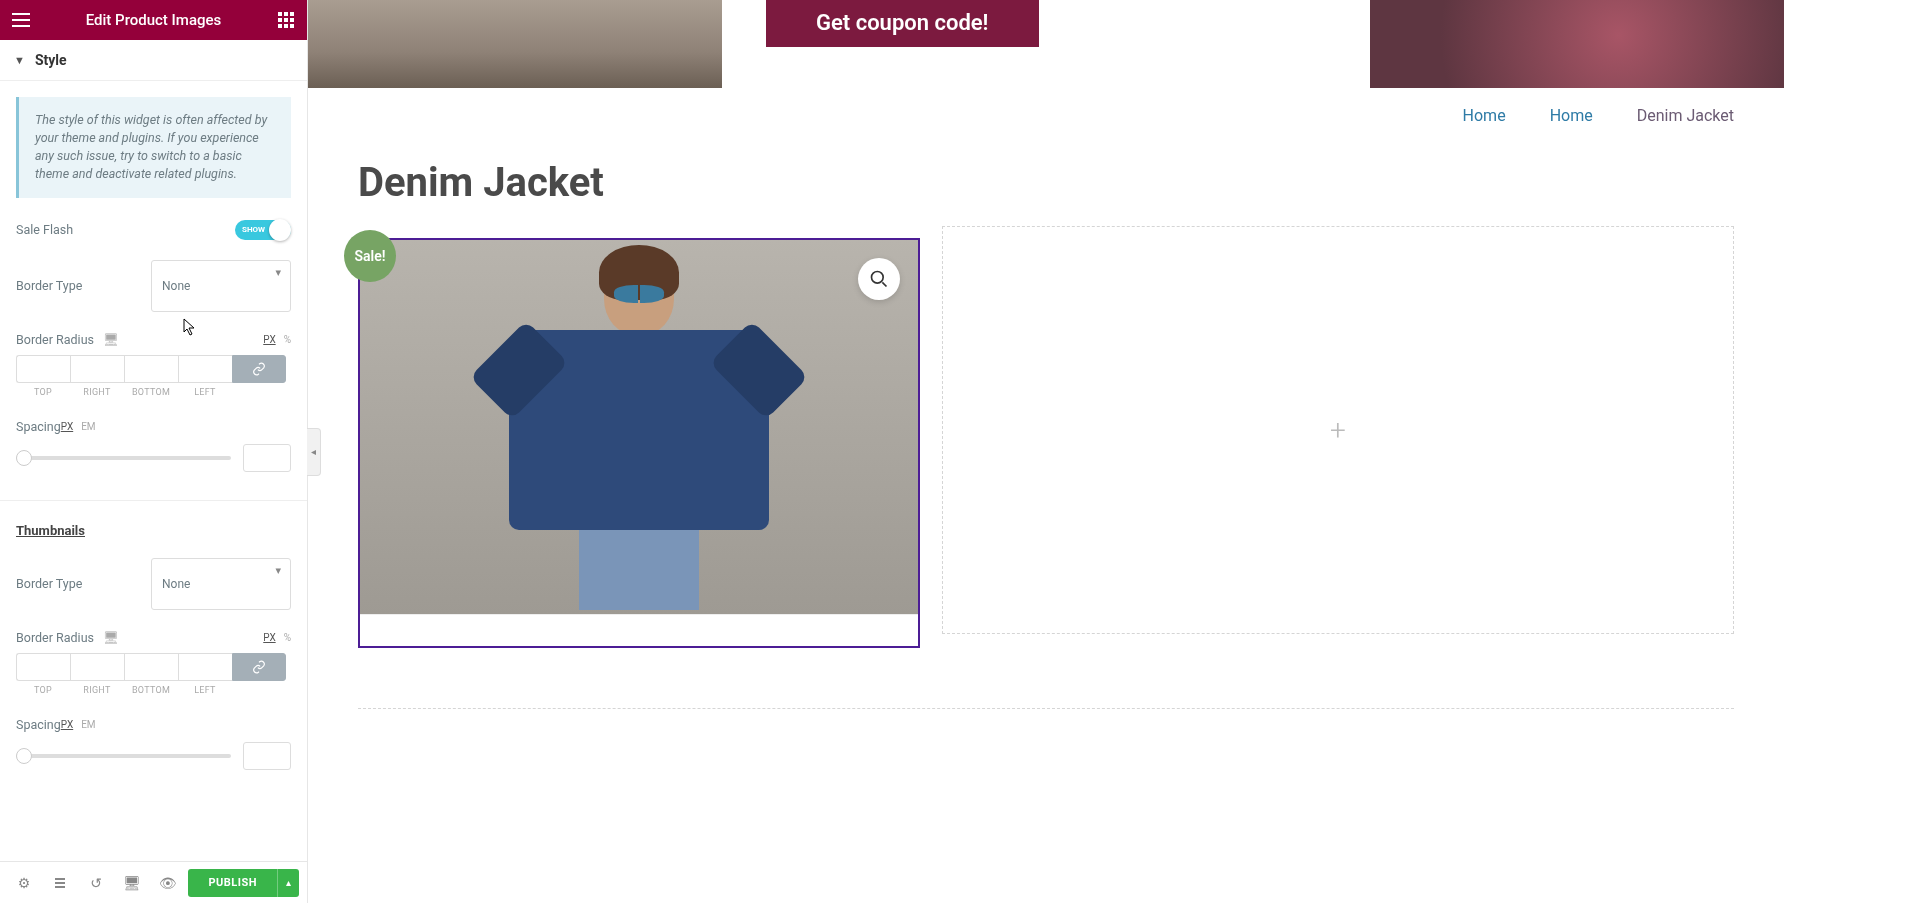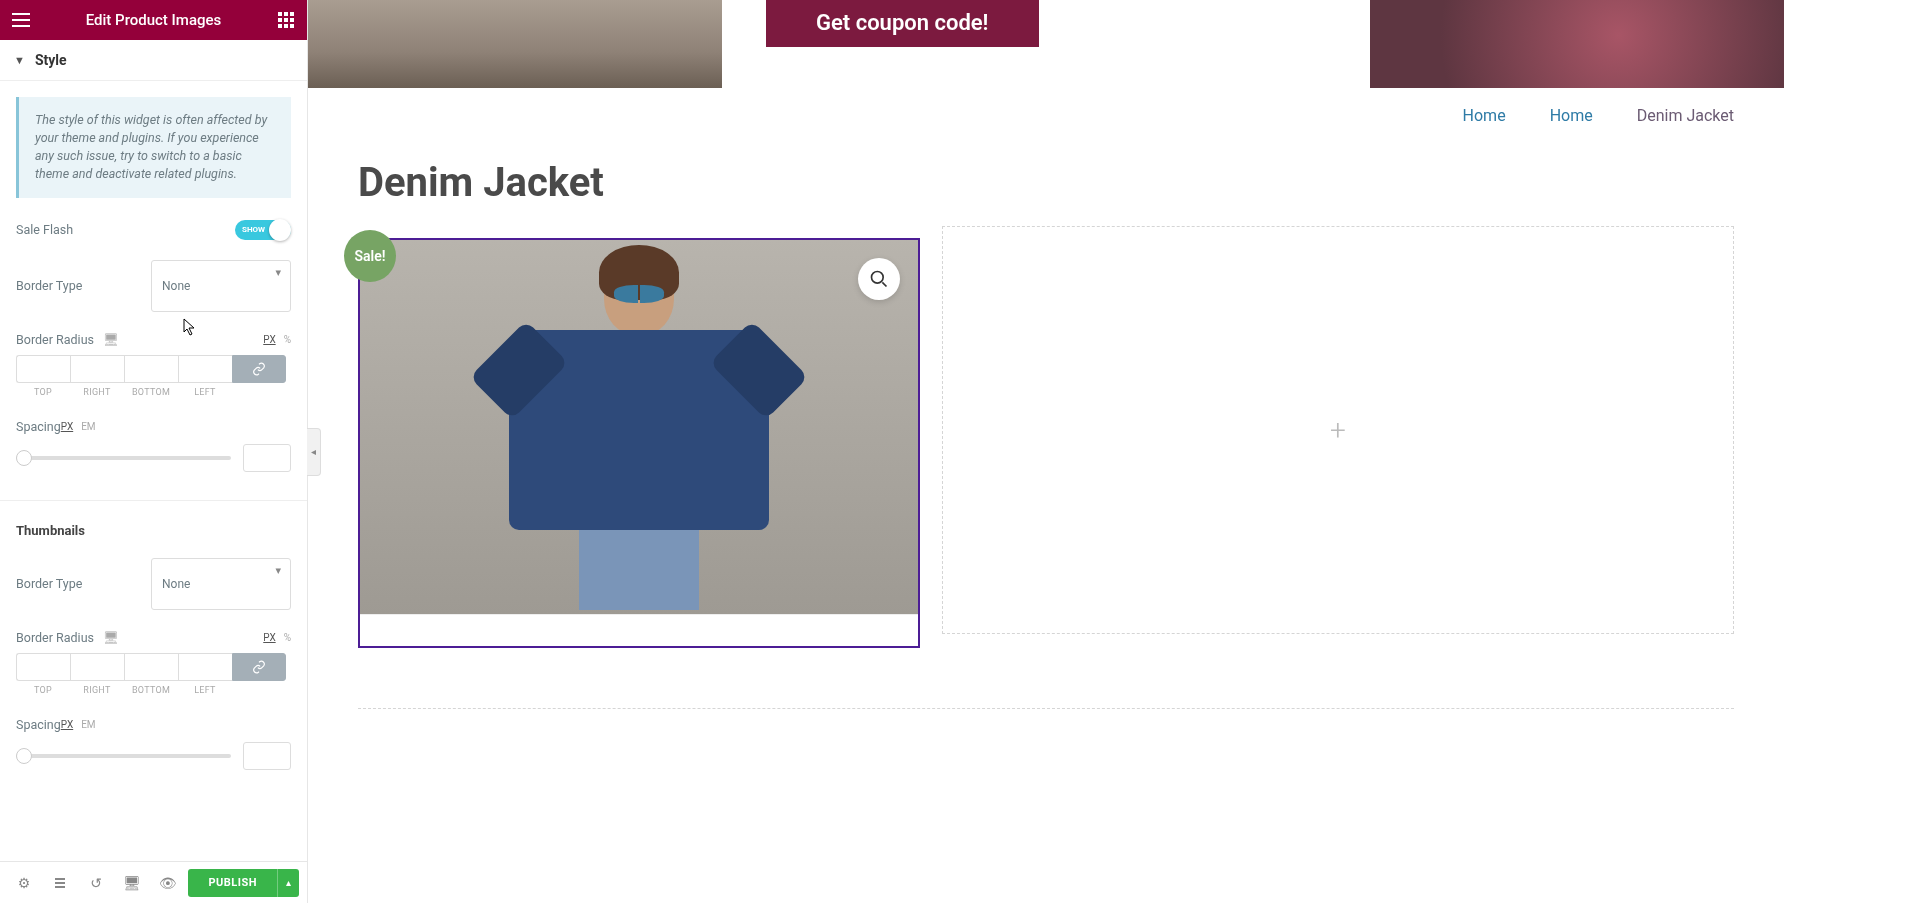--- a/index.html
+++ b/index.html
@@ -42,21 +42,21 @@
 .dimension-labels { display: flex; margin-bottom: 22px; }
 .dimension-labels span { width: 54px; text-align: center; font-size: 9px; color: #aaa; letter-spacing: 0.3px; }
 
 .spacing-header { display: flex; align-items: center; margin-bottom: 10px; font-size: 12.5px; color: #6d7c83; }
 .slider-row { display: flex; align-items: center; gap: 12px; margin-bottom: 28px; }
 .slider { flex: 1; height: 4px; background: #ddd; border-radius: 2px; position: relative; cursor: pointer; }
 .slider .handle { position: absolute; left: 0; top: -6px; width: 16px; height: 16px; background: #fff; border: 1px solid #ccc; border-radius: 50%; }
 .slider-val { width: 48px; height: 28px; border: 1px solid #ddd; border-radius: 3px; }
 
 .section-divider { height: 1px; background: #eee; margin: 0 -16px 22px; }
-.section-title { font-size: 13px; font-weight: 700; color: #444; margin-bottom: 20px; }
+.section-title { font-size: 13px; font-weight: 700; color: #444; margin-bottom: 20px; text-decoration: underline; }
 
 .sidebar-footer { background: #fff; border-top: 1px solid #e6e6e6; height: 42px; display: flex; align-items: center; padding: 0 8px; gap: 4px; }
 .footer-icon { width: 32px; height: 32px; display: flex; align-items: center; justify-content: center; color: #888; cursor: pointer; font-size: 14px; }
 .publish-group { margin-left: auto; display: flex; }
 .publish-btn { background: #39b54a; color: #fff; border: none; padding: 0 20px; height: 28px; font-size: 11px; font-weight: 700; letter-spacing: 0.5px; cursor: pointer; border-radius: 3px 0 0 3px; }
 .publish-caret { background: #39b54a; border: none; border-left: 1px solid rgba(255,255,255,0.3); width: 22px; height: 28px; color: #fff; cursor: pointer; border-radius: 0 3px 3px 0; font-size: 10px; }
 
 .collapse-handle { position: absolute; right: -14px; top: 50%; transform: translateY(-50%); width: 14px; height: 48px; background: #f1f1f1; border: 1px solid #ddd; border-left: none; border-radius: 0 4px 4px 0; display: flex; align-items: center; justify-content: center; font-size: 10px; color: #888; cursor: pointer; z-index: 5; }
 
 

